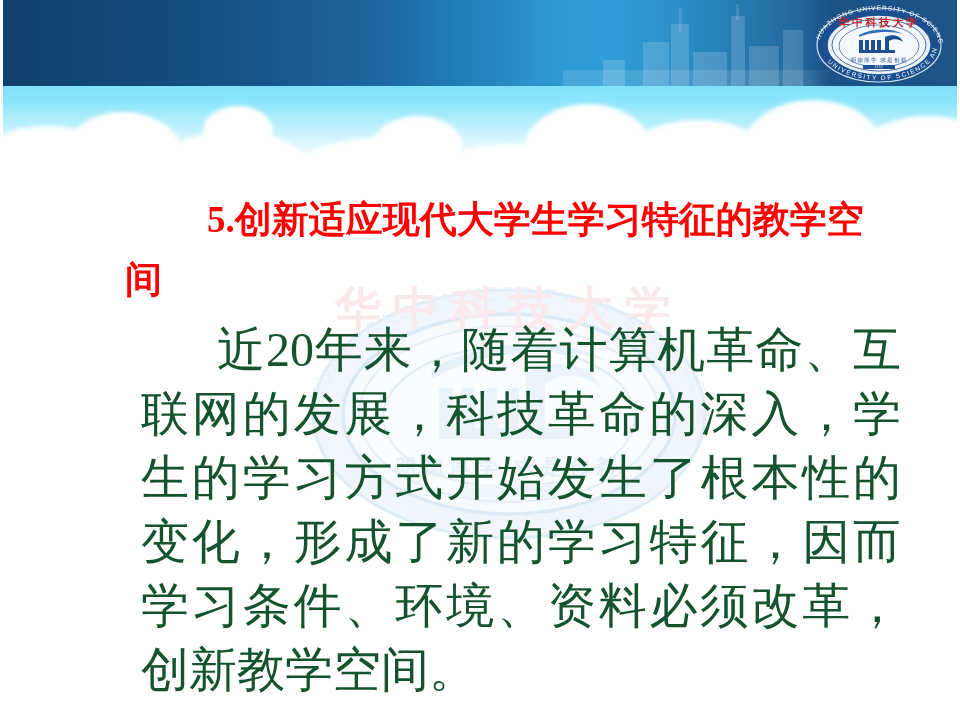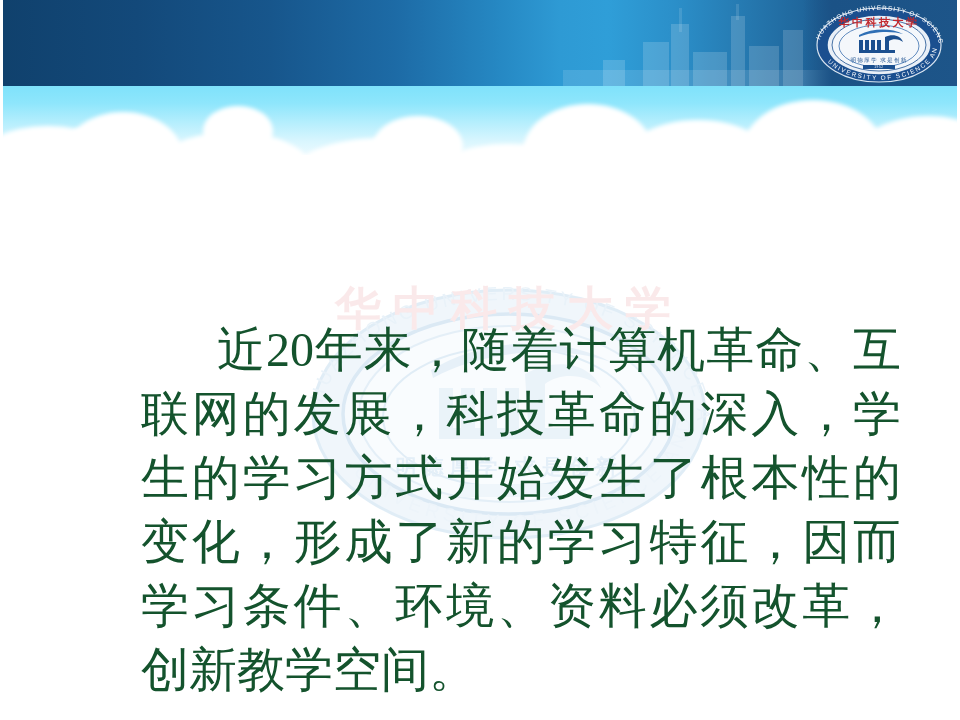--- a/index.html
+++ b/index.html
@@ -252,16 +252,17 @@
       <rect x="158" y="166" width="132" height="11"></rect>
       <path d="M 244,112 C 276,94 310,102 320,126 C 306,112 280,110 264,122 L 264,177 L 248,177 Z"></path>
     </g>
     <path d="M 150,108 C 206,74 282,74 330,100 C 284,84 206,86 152,116 Z" fill="#aed0ea"></path>
 
     <text x="228" y="212" text-anchor="middle" font-size="21" fill="#a9cde9" font-family="'Liberation Serif',serif" font-weight="bold" letter-spacing="6">明德厚学 求是创新</text>
     <rect x="178" y="222" width="100" height="13" fill="#cde3f4"></rect>
   </svg>
 
   <div id="content">
+    <div id="slide-title">5.创新适应现代大学生学习特征的教学空间</div>
     <div id="body-text">近20年来，随着计算机革命、互联网的发展，科技革命的深入，学生的学习方式开始发生了根本性的变化，形成了新的学习特征，因而学习条件、环境、资料必须改革，创新教学空间。</div>
   </div>
 
 </div>
 
 </body></html>

